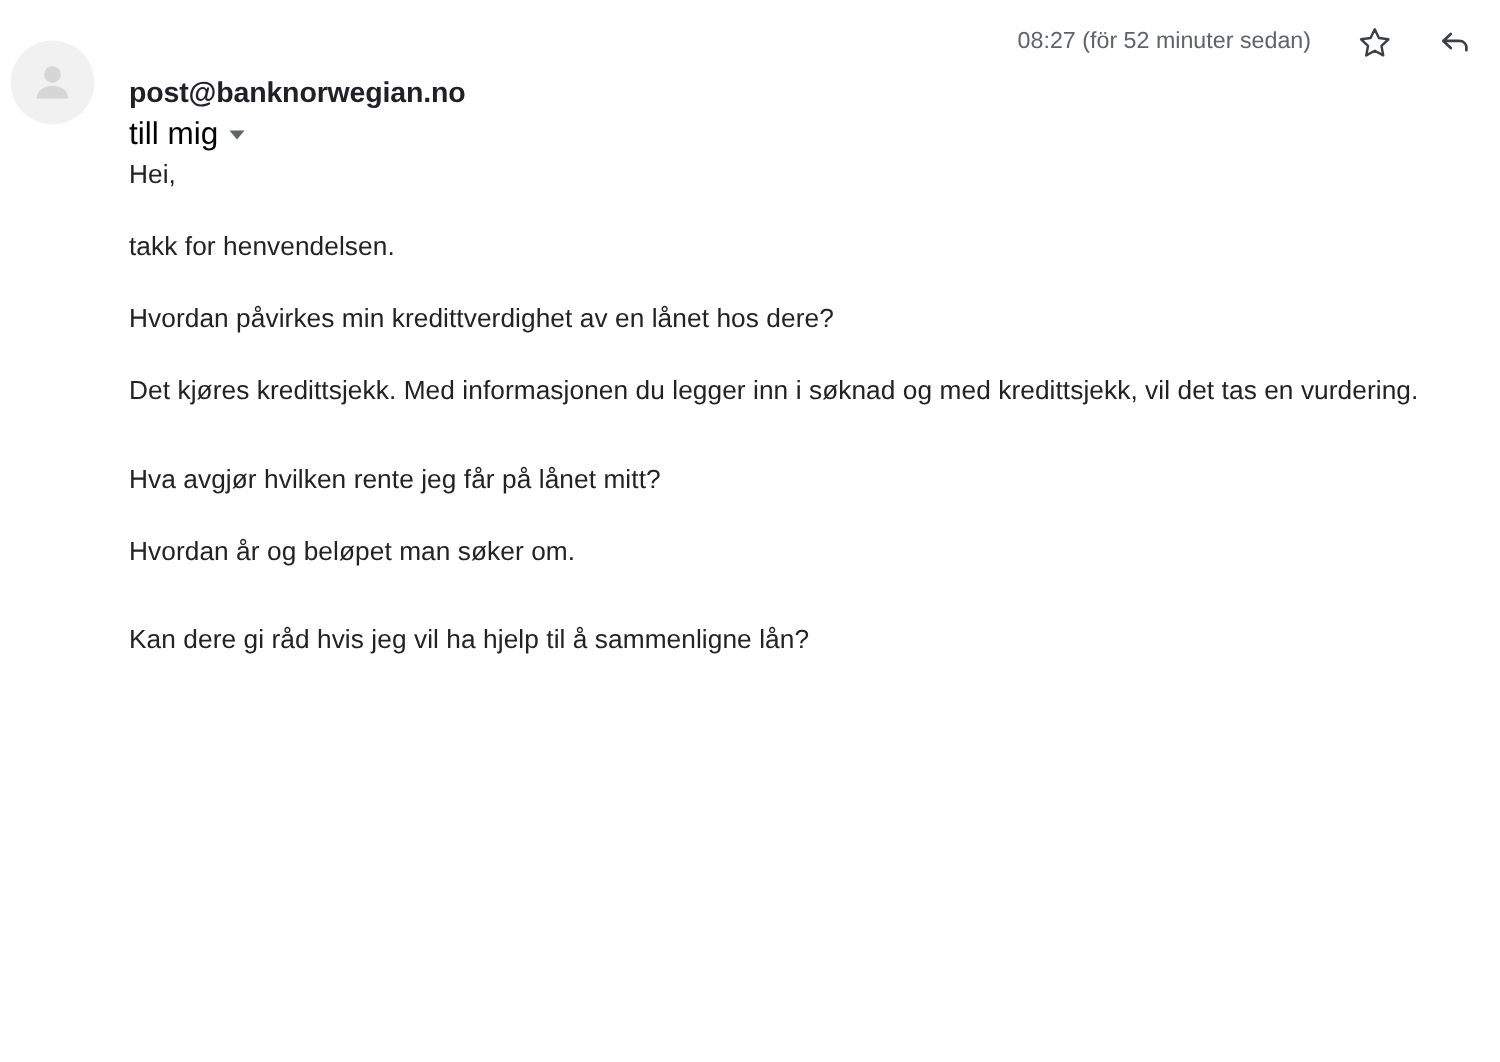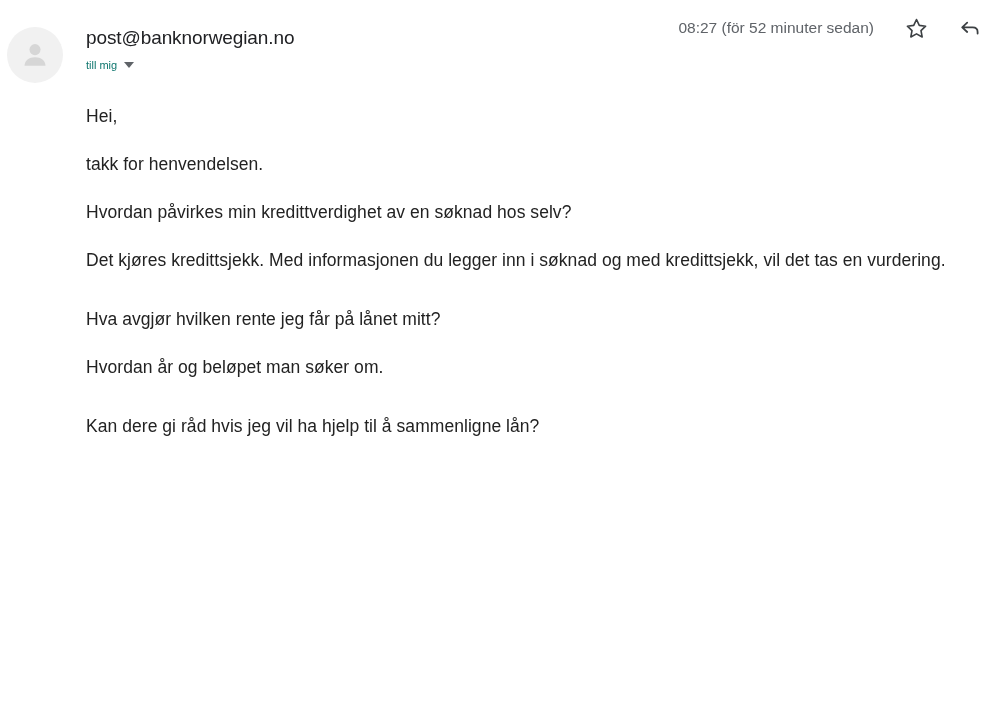--- a/index.html
+++ b/index.html
@@ -39,34 +39,35 @@
   }
   .avatar svg { display: block; }
 
   .sender-block {
     position: absolute;
     left: 86px;
     top: 26px;
   }
   .sender-email {
     font-size: 19px;
-    font-weight: normal;
+    font-weight: bold;
     color: #202124;
     letter-spacing: -0.1px;
     line-height: 24px;
     white-space: nowrap;
+    margin-top: 25px;
   }
   .recipient-row {
     display: flex;
     align-items: center;
     margin-top: 6px;
   }
   .recipient-label {
-    font-size: 11px;
-    color: #0f766e;
+    font-size: 21px;
+    color: #000000;
     line-height: 18px;
   }
   .caret {
     margin-left: 7px;
     width: 0;
     height: 0;
     border-left: 5px solid transparent;
     border-right: 5px solid transparent;
     border-top: 6px solid #5f6368;
   }
@@ -147,18 +148,18 @@
         <path d="M9.2 6.6L4.2 11.3l5 4.7M4.6 11.3h10.1c3 0 4.9 1.9 4.9 4.6v1.6" fill="none" stroke="#3c4043" stroke-width="1.8" stroke-linecap="round" stroke-linejoin="round"></path>
       </svg>
     </span>
   </div>
 
 </div>
 
 <div class="msg-body">
     <p class="para">Hei,</p>
     <p class="para">takk for henvendelsen.</p>
-    <p class="para">Hvordan påvirkes min kredittverdighet av en søknad hos selv?</p>
+    <p class="para">Hvordan påvirkes min kredittverdighet av en lånet hos dere?</p>
     <p class="para">Det kjøres kredittsjekk. Med informasjonen du legger inn i søknad og med kredittsjekk, vil det tas en vurdering.</p>
     <p class="para gap-before">Hva avgjør hvilken rente jeg får på lånet mitt?</p>
     <p class="para">Hvordan år og beløpet man søker om.</p>
     <p class="para gap-before">Kan dere gi råd hvis jeg vil ha hjelp til å sammenligne lån?</p>
   </div>
 
 </body></html>

